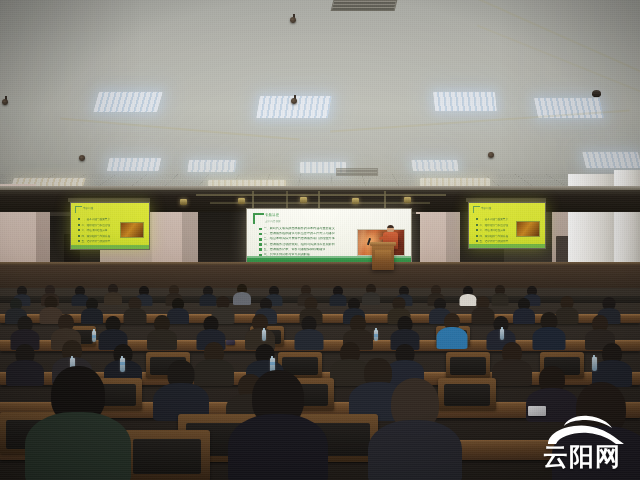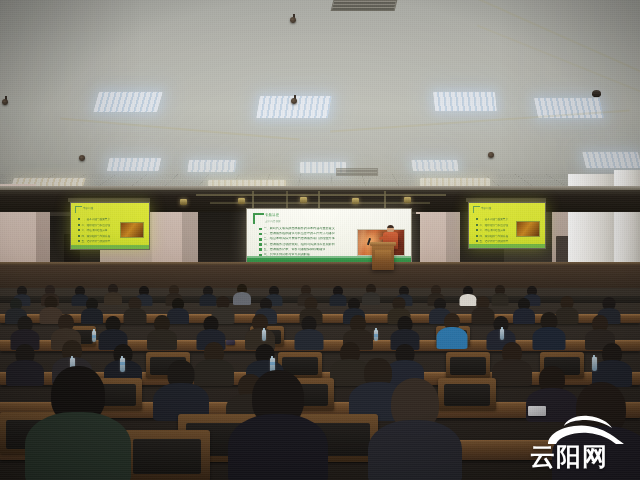--- a/index.html
+++ b/index.html
@@ -329,20 +329,21 @@
                      repeating-linear-gradient(90deg, rgba(0,0,0,.5) 0 1px, transparent 1px 2px);
   }
 
   
   .watermark{
     position:absolute;right:6px;bottom:8px;width:104px;height:60px;
     pointer-events:none;
   }
   .wm-text{
     position:absolute;left:0;bottom:2px;width:104px;
+    text-align:center;
     font-family:"DejaVu Sans", sans-serif;
     font-size:25px;font-weight:bold;color:#ffffff;
     letter-spacing:1px;line-height:26px;
     text-shadow:0 1px 3px rgba(0,0,0,.55);
   }
 </style>
 </head>
 <body>
 
 <div id="scene">

